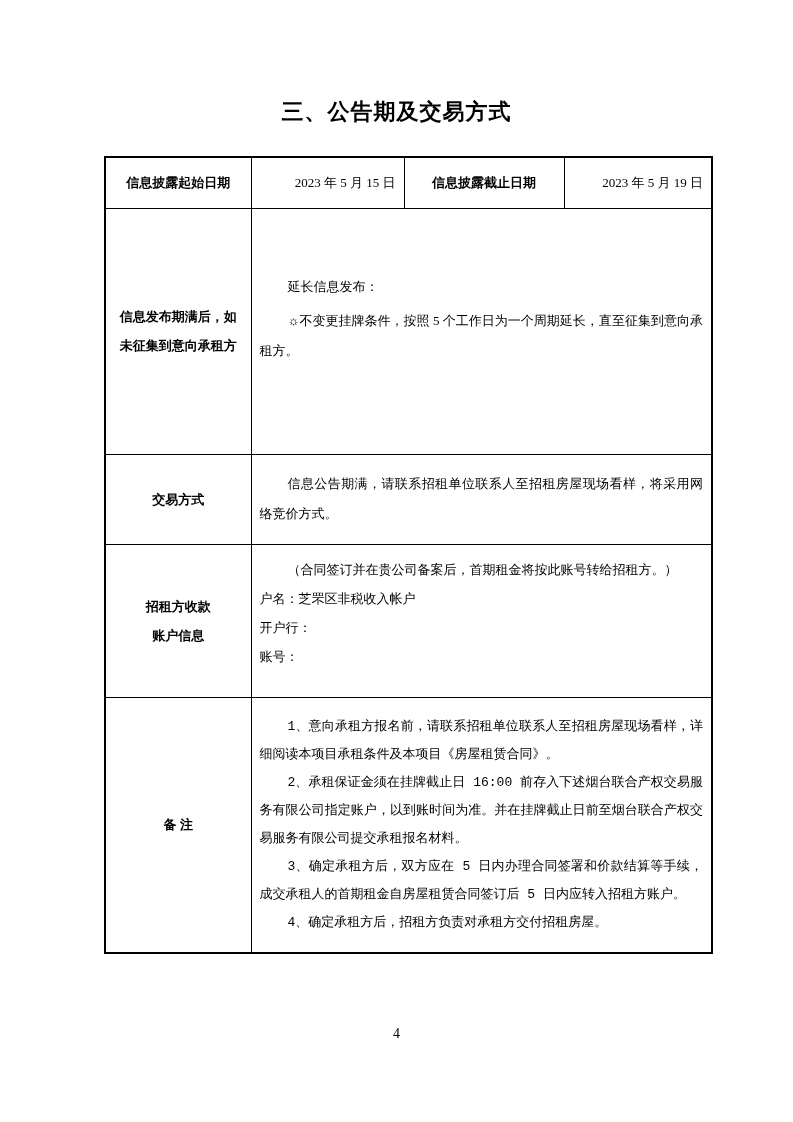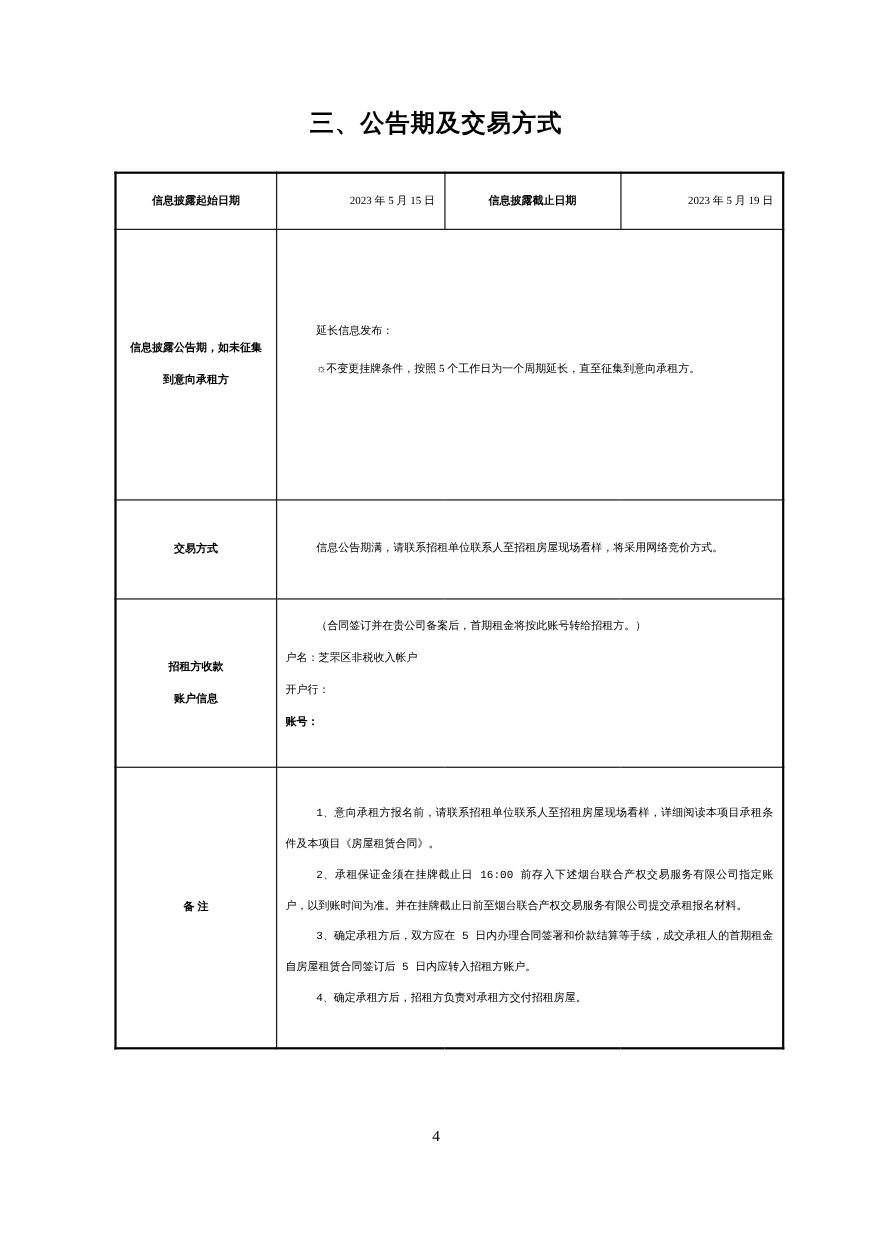--- a/index.html
+++ b/index.html
@@ -25,40 +25,40 @@
     left:104px; top:156px;
     width:607px;
     border-collapse:collapse;
     table-layout:fixed;
     border:2px solid #000;
   }
   table.main td{
     border:1px solid #000;
     vertical-align:middle;
     padding:2px 8px;
-    font-size:10px;
+    font-size:13px;
     line-height:29px;
   }
   td.label{
     font-family:"Liberation Sans", sans-serif;
     font-weight:bold;
     font-size:15px;
     text-align:center;
     line-height:30px;
     padding:2px 6px;
   }
   td.value-center{ text-align:right; }
   td.content p{ margin:0; text-align:justify; }
   .indent{ text-indent:28px; }
   .ext-block{ transform:translateY(-12px); }
   .ext-block p{ line-height:30px; margin:0; }
   .ext-block p.gap{ margin-top:4px; }
   .trade p{ line-height:30px; }
   .account p{ line-height:29px; margin-bottom:6px; text-align:left; }
-  .account p:last-child{ margin-bottom:16px;font-weight:bold; }
+  .account p:last-child{ margin-bottom:16px; }
   .remark p{ line-height:28px;font-family:Liberation Mono, monospace; }
   .page-number{
     position:absolute;
     left:0; top:1026px; width:793px;
     text-align:center;
     font-size:14px;
   }
 </style>
 </head>
 <body>
@@ -78,21 +78,21 @@
     <tbody>
         <tr style="height:51px">
       <td class="label">信息披露起始日期</td>
       <td class="content value-center">2023 年 5 月 15 日</td>
       <td class="label">信息披露截止日期</td>
       <td class="content value-center">2023 年 5 月 19 日</td>
     </tr>
 
 
     <tr style="height:246px">
-      <td class="label">信息披露公告期，如未征集到意向承租方</td>
+      <td class="label">信息发布期满后，如未征集到意向承租方</td>
       <td class="content" colspan="3">
         <div class="ext-block">
           <p class="indent">延长信息发布：</p>
           <p class="indent gap"><span>☼</span><span>不变更挂牌条件，按照 5 个工作日为一个周期延长，直至征集到意向承租方。</span></p>
         </div>
       </td>
     </tr>
 
     <tr style="height:90px">
       <td class="label">交易方式</td>

